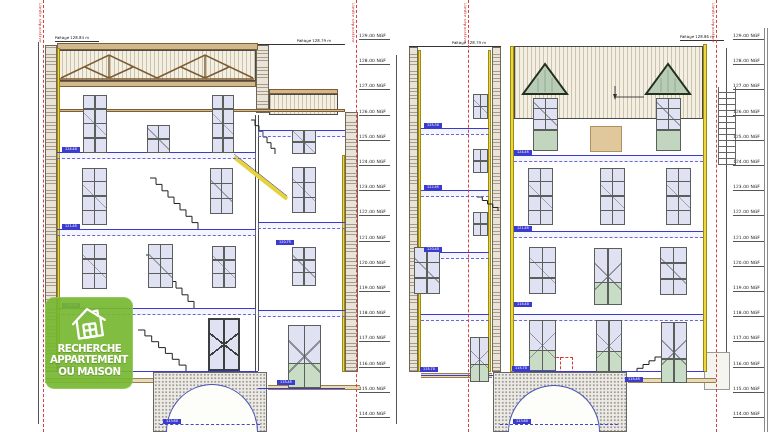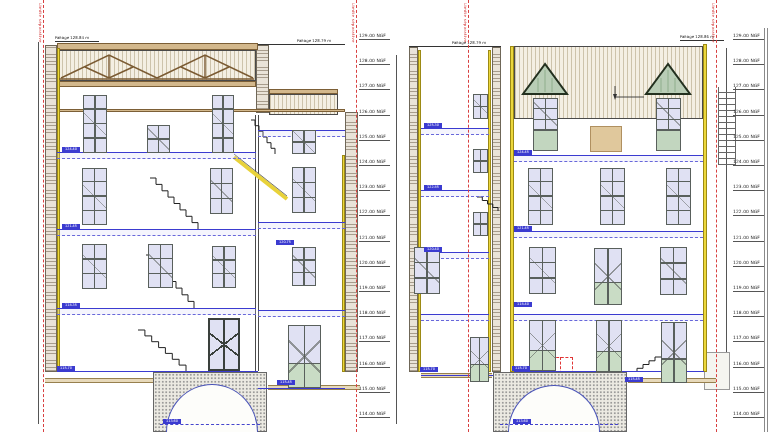--- a/index.html
+++ b/index.html
@@ -256,13 +256,27 @@
       <path d="M186 371V365.1H179.1V359.3H172.3V353.4H165.4V347.6H158.6V341.7H151.7V335.9H144.9V330.0H138.0" fill="none" stroke="#222" stroke-width="1"></path>
       <path d="M194 308V301.4H188.0V294.8H182.0V288.1H176.0V281.5H170.0V274.9H164.0V268.3H158.0V261.6H152.0V255.0H146.0" fill="none" stroke="#222" stroke-width="1"></path>
       <path d="M198 229V222.6H192.0V216.3H186.0V209.9H180.0V203.5H174.0V197.1H168.0V190.8H162.0V184.4H156.0V178.0H150.0" fill="none" stroke="#222" stroke-width="1"></path>
       <path d="M275 154V148.3H271.0V142.7H267.0V137.0H263.0V131.3H259.0V125.7H255.0V120.0H251.0" fill="none" stroke="#222" stroke-width="1"></path>
       <path d="M498 211V207.5H492.8V204.0H487.5V200.5H482.3V197.0H477.0" fill="none" stroke="#222" stroke-width="1"></path>
       <path d="M637 372V368.3H643.0V364.5H649.0V360.8H655.0V357.0H661.0" fill="none" stroke="#222" stroke-width="1"></path>
       <line x1="234" y1="157" x2="287" y2="199" stroke="#e8d23a" stroke-width="4"></line>
       <line x1="234" y1="157" x2="287" y2="199" stroke="#555" stroke-width=".8" transform="translate(0,-3)"></line>
     </svg>
 
+  <div id="logo">
+    <svg class="house" width="46" height="40" viewBox="0 0 46 40">
+      <g fill="none" stroke="#fff" stroke-width="2.3" stroke-linecap="round" stroke-linejoin="round">
+        <path d="M7 19 L23 6 L39 19"></path>
+        <path d="M29 9 h4 v5"></path>
+        <path d="M11 17 v17 h24 v-17"></path>
+        <rect x="17" y="21" width="12" height="13" rx="1"></rect>
+        <path d="M23 21 v13 M17 27 h12"></path>
+      </g>
+    </svg>
+    <div class="txt">RECHERCHE</div>
+    <div class="txt">APPARTEMENT</div>
+    <div class="txt">OU MAISON</div>
+  </div>
 </div>
 
 </body></html>

